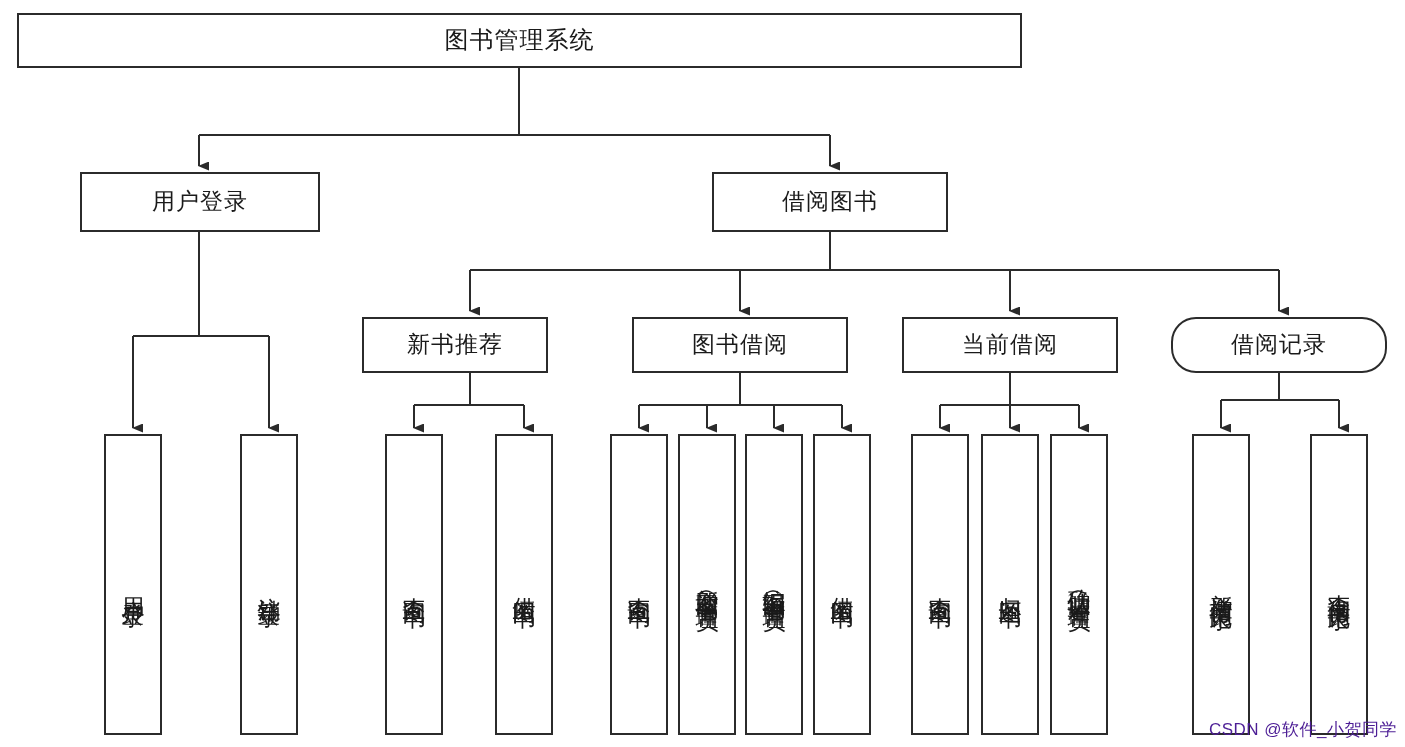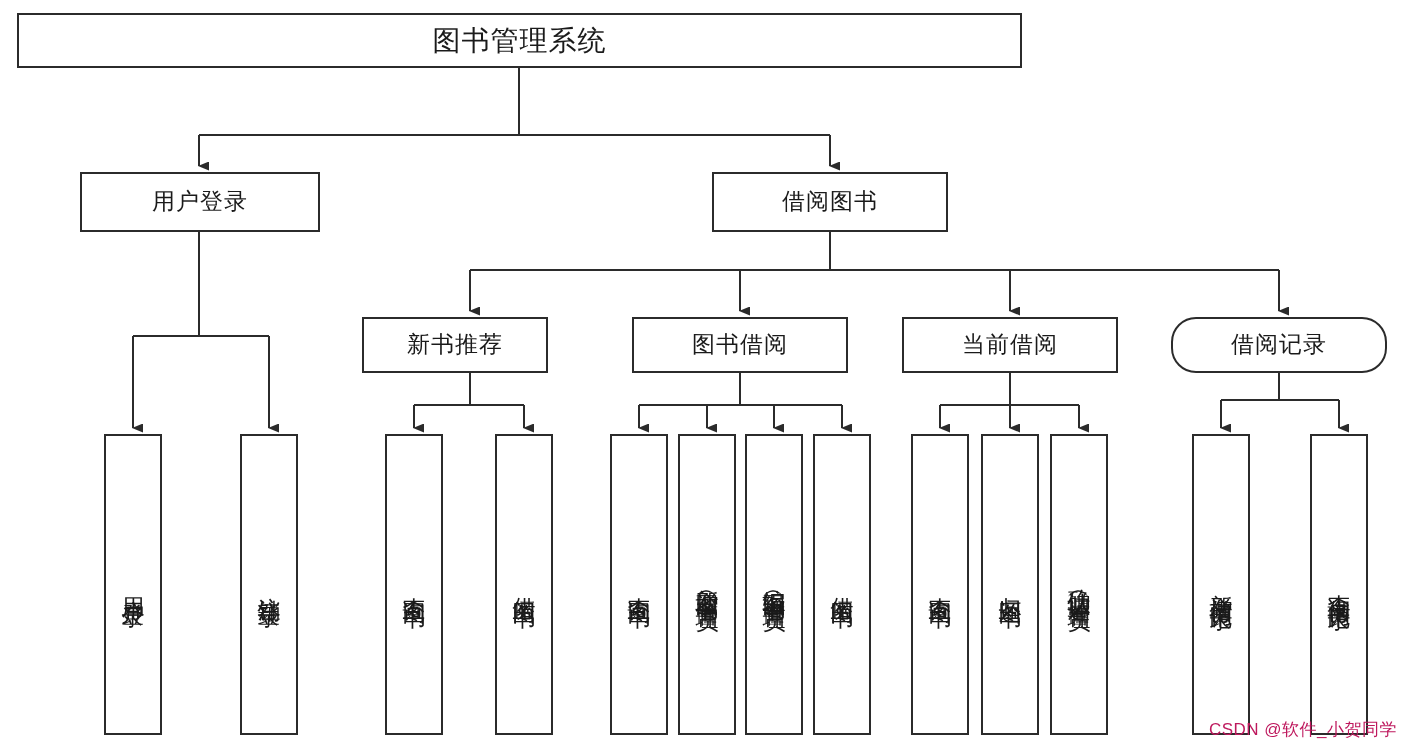--- a/index.html
+++ b/index.html
@@ -51,28 +51,28 @@
     justify-content: center;
   }
   .node.vert .node-label {
     writing-mode: vertical-rl;
     text-orientation: upright;
     font-size: 23px;
     letter-spacing: 3px;
     line-height: 1;
   }
   .node.root .node-label {
-    font-size: 28px;
+    font-size: 24px;
   }
   #watermark {
     position: absolute;
     right: 8px;
     bottom: 6px;
     font-size: 17px;
-    color: #be185d;
+    color: #4c1d95;
     letter-spacing: 0.5px;
     white-space: nowrap;
     user-select: none;
   }
 </style>
 </head>
 <body>
 
 <div id="diagram-root">
 

